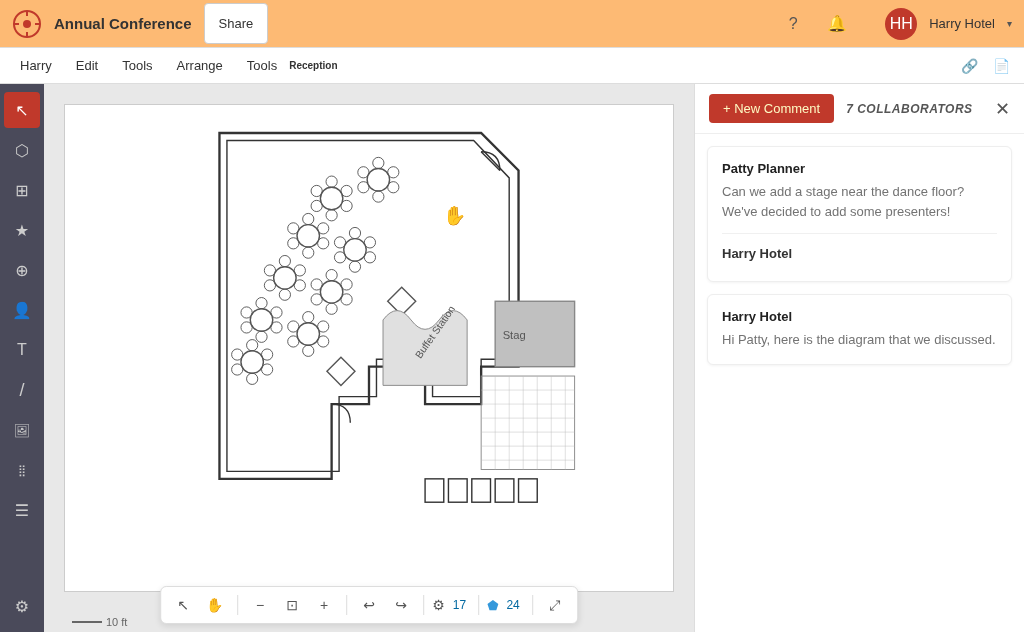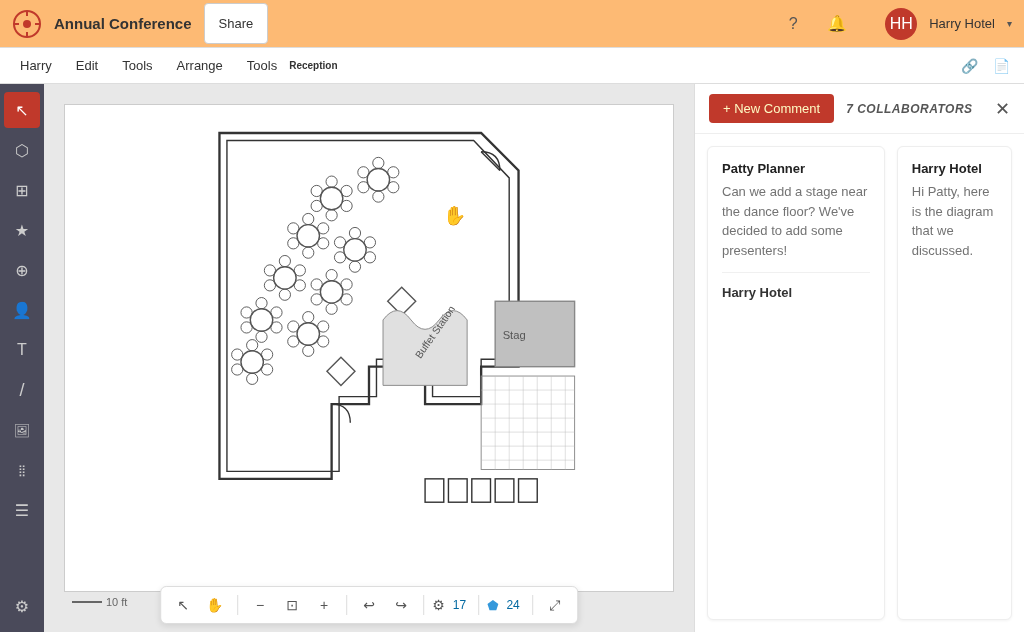--- a/index.html
+++ b/index.html
@@ -130,21 +130,21 @@
       cursor: pointer; border-radius: 3px;
       color: #555; font-size: 14px;
       border: none; background: none;
     }
     .bottom-separator { width: 1px; height: 20px; background: #ddd; margin: 0 4px; }
     .bottom-number { font-size: 12px; color: #0369a1; padding: 0 4px; }
 
     
     #scale-indicator {
       position: absolute;
-      bottom: 24px;
+      bottom: 4px;
       left: 28px;
       font-size: 11px;
       color: #666;
       display: flex;
       align-items: center;
       gap: 4px;
     }
     #scale-line { width: 30px; height: 2px; background: #666; }
 
     
@@ -187,21 +187,21 @@
       border: none;
       font-size: 18px;
       cursor: pointer;
       color: #555;
     }
     #comments-list {
       flex: 1;
       overflow-y: auto;
       padding: 12px;
       display: flex;
-      flex-direction: row;
+      flex-direction: column;
       gap: 12px;
     }
     .comment-thread {
       border: 1px solid #eee;
       border-radius: 6px;
       padding: 14px;
       background: #fff;
       box-shadow: 0 1px 3px rgba(0,0,0,0.05);
     }
     .comment-author {

